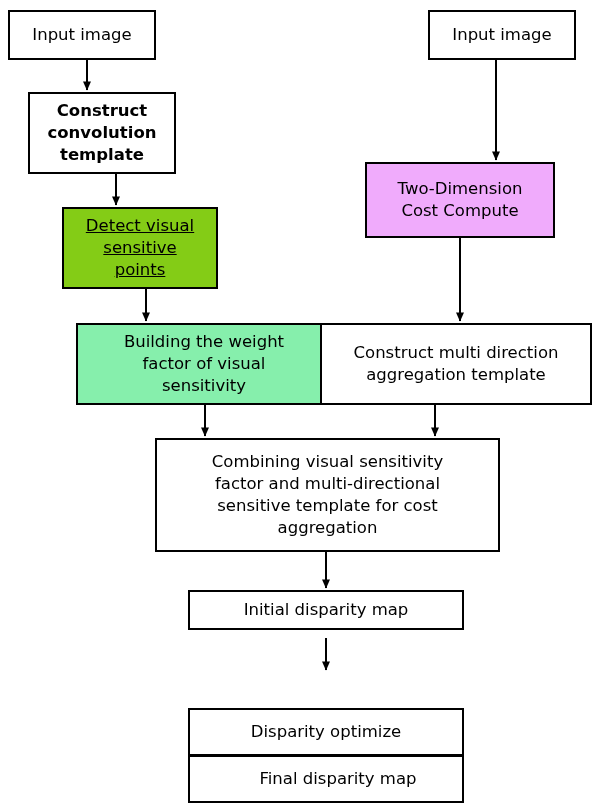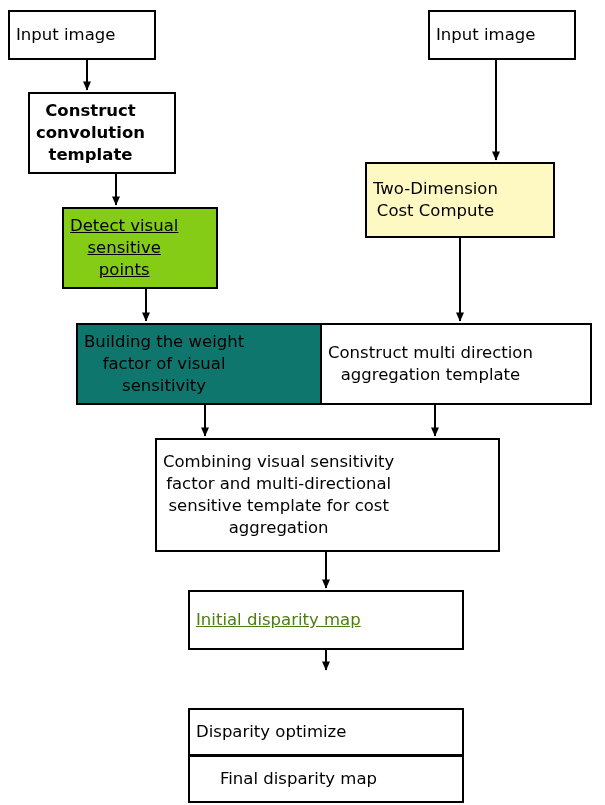--- a/index.html
+++ b/index.html
@@ -17,21 +17,21 @@
     background: #ffffff;
     overflow: hidden;
   }
   .node {
     position: absolute;
     box-sizing: border-box;
     border: 2px solid #000000;
     background: #ffffff;
     display: flex;
     align-items: center;
-    justify-content: flex-start;
+    justify-content: center;
     text-align: center;
     color: #000000;
     font-size: 16.5px;
     line-height: 1.32;
     padding: 2px 6px;
     white-space: pre-line;
   }
   svg.edges {
     position: absolute;
     left: 0;
@@ -63,31 +63,31 @@
         <polyline points="326,638 326,670" fill="none" stroke="#000000" stroke-width="2" marker-end="url(#arrowhead)"></polyline>
         <polyline points="326,720 326,753" fill="none" stroke="#000000" stroke-width="2" marker-end="url(#arrowhead)"></polyline>
       </g>
   </svg>
   <div id="node-layer">
       <div class="node" style="left: 8px; top: 10px; width: 148px; height: 50px; background: rgb(255, 255, 255); border-color: rgb(0, 0, 0); color: rgb(0, 0, 0);"><span>Input image</span></div>
       <div class="node" style="left: 428px; top: 10px; width: 148px; height: 50px; background: rgb(255, 255, 255); border-color: rgb(0, 0, 0); color: rgb(0, 0, 0);"><span>Input image</span></div>
       <div class="node" style="left: 28px; top: 92px; width: 148px; height: 82px; background: rgb(255, 255, 255); border-color: rgb(0, 0, 0); color: rgb(0, 0, 0); font-weight: bold;"><span>Construct
 convolution
 template</span></div>
-      <div class="node" style="left: 365px; top: 162px; width: 190px; height: 76px; background: #fef9c3; border-color: rgb(0, 0, 0); color: rgb(0, 0, 0);"><span>Two-Dimension
+      <div class="node" style="left: 365px; top: 162px; width: 190px; height: 76px; background: #f0abfc; border-color: rgb(0, 0, 0); color: rgb(0, 0, 0);"><span>Two-Dimension
 Cost Compute</span></div>
       <div class="node" style="left: 62px; top: 207px; width: 156px; height: 82px; background: #84cc16; border-color: rgb(0, 0, 0); color: rgb(0, 0, 0); text-decoration: underline;"><span>Detect visual
 sensitive
 points</span></div>
-      <div class="node" style="left: 76px; top: 323px; width: 256px; height: 82px; background: #0f766e; border-color: rgb(0, 0, 0); color: rgb(0, 0, 0);"><span>Building the weight
+      <div class="node" style="left: 76px; top: 323px; width: 256px; height: 82px; background: #86efac; border-color: rgb(0, 0, 0); color: rgb(0, 0, 0);"><span>Building the weight
 factor of visual
 sensitivity</span></div>
       <div class="node" style="left: 320px; top: 323px; width: 272px; height: 82px; background: rgb(255, 255, 255); border-color: rgb(0, 0, 0); color: rgb(0, 0, 0);"><span>Construct multi direction
 aggregation template</span></div>
       <div class="node" style="left: 155px; top: 438px; width: 345px; height: 114px; background: rgb(255, 255, 255); border-color: rgb(0, 0, 0); color: rgb(0, 0, 0);"><span>Combining visual sensitivity
 factor and multi-directional
 sensitive template for cost
 aggregation</span></div>
-      <div class="node" style="left: 188px; top: 590px; width: 276px; height: 60px; background: rgb(255, 255, 255); border-color: rgb(0, 0, 0); color: #4d7c0f; text-decoration: underline;"><span>Initial disparity map</span></div>
+      <div class="node" style="left: 188px; top: 590px; width: 276px; height: 40px; background: rgb(255, 255, 255); border-color: rgb(0, 0, 0); color: #000000;"><span>Initial disparity map</span></div>
       <div class="node" style="left: 188px; top: 672px; width: 276px; height: 48px; background: rgb(255, 255, 255); border-color: rgb(0, 0, 0); color: #000000; margin-top: 36px;"><span>Disparity optimize</span></div>
       <div class="node" style="left: 188px; top: 755px; width: 276px; height: 48px; background: rgb(255, 255, 255); border-color: rgb(0, 0, 0); color: rgb(0, 0, 0); padding-left: 30px;"><span>Final disparity map</span></div>
     </div>
 </div>
 
 </body></html>

